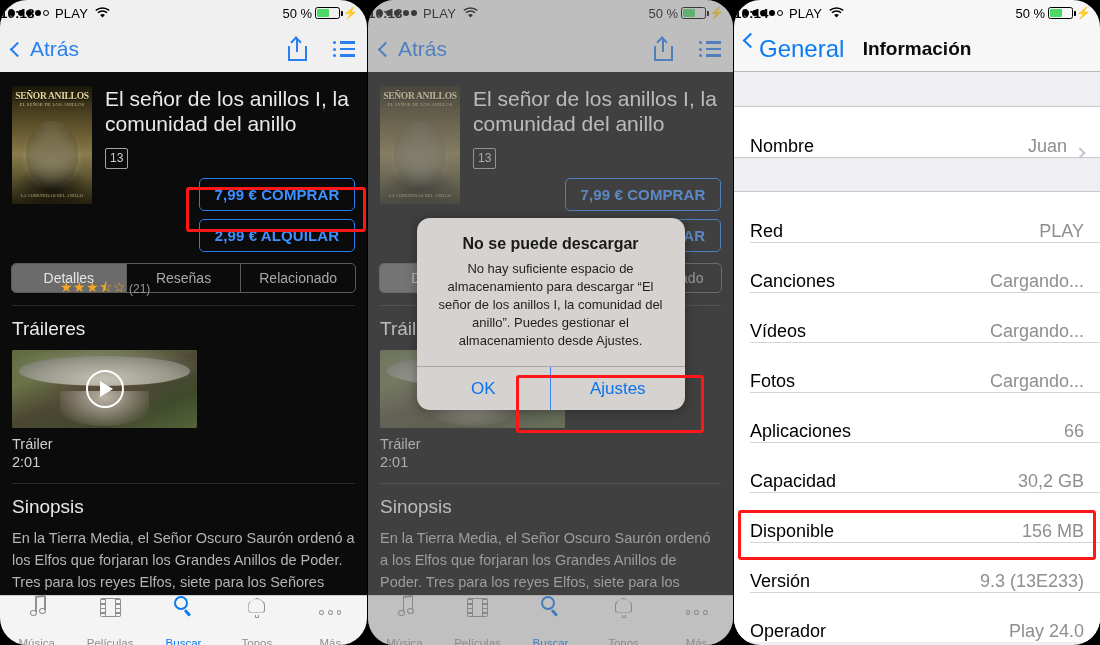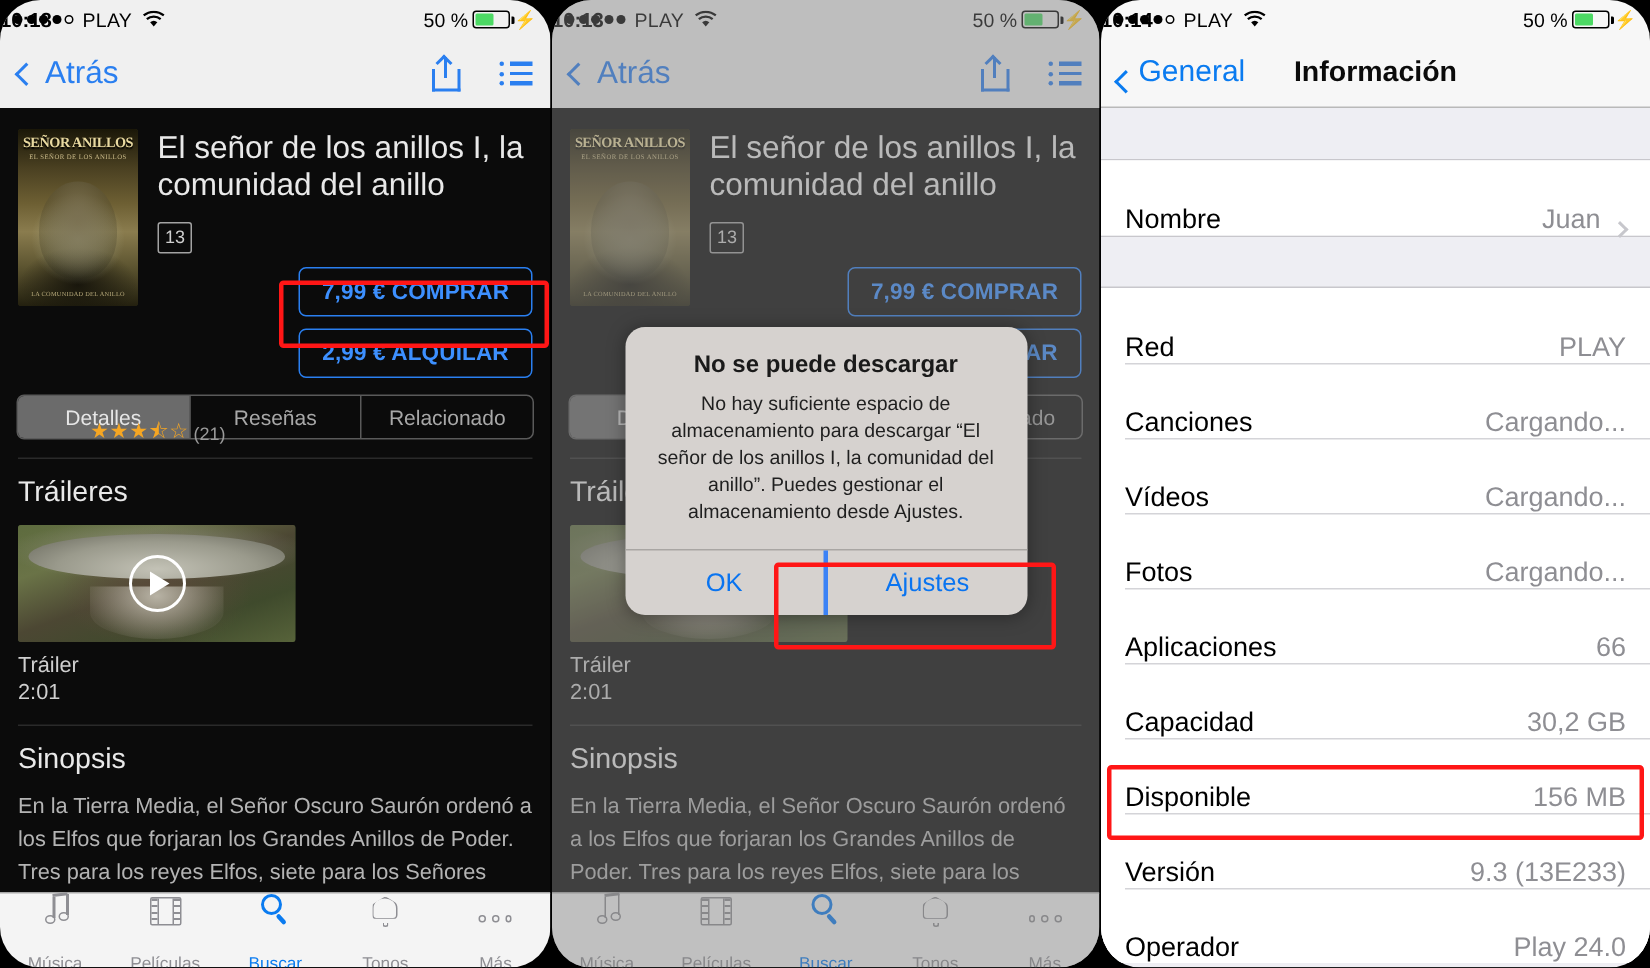--- a/index.html
+++ b/index.html
@@ -176,26 +176,26 @@
   .dim { position:absolute; inset:0; background:rgba(128,128,128,.45); z-index:20; }
   .alert { position:absolute; z-index:30; left:50%; transform:translateX(-50%);
            top:218px; width:268px; background:#d6d2cf; border-radius:13px;
            overflow:hidden; box-shadow:0 1px 12px rgba(0,0,0,.35); }
   .alert-body { padding:17px 15px 16px 15px; text-align:center; }
   .alert-title { font-size:16px; font-weight:bold; color:#1a1a1a; }
   .alert-msg { font-size:13px; line-height:18px; color:#1f1f1f; margin-top:7px; }
   .alert-btns { display:flex; border-top:1px solid #a9a6a3; height:44px; }
   .alert-btn { flex:1; display:flex; align-items:center; justify-content:center;
                color:#0a74f0; font-size:17px; }
-  .alert-btn + .alert-btn { border-left:3px solid #3b82f6; }
+  .alert-btn + .alert-btn { border-left:1px solid #3b82f6; }
 
   
   .set-nav { height:46px; background:#f7f7f7; display:flex; align-items:center;
              padding:0 11px; position:relative; border-bottom:1px solid #b9b9b9; }
-  .set-back { display:flex; align-items:flex-end; color:#0a7bf0; font-size:20px; }
+  .set-back { display:flex; align-items:flex-start; color:#0a7bf0; font-size:24px; }
   .set-title { position:absolute; left:0; right:0; text-align:center; font-size:19px;
                font-weight:bold; color:#0b0b0b; pointer-events:none; }
   .set-body { background:#eeeef3; height:573px; position:relative; }
   .gap { height:35px; background:#eeeef3; border-bottom:1px solid #c8c7cc; }
   .gap.top { border-top:1px solid #c8c7cc; }
   .group { background:#fff; }
   .row { height:50px; display:flex; align-items:flex-end; padding:0 16px;
          position:relative; background:#fff; }
   .row + .row::before { content:""; position:absolute; left:16px; right:0; top:0;
                         height:1px; background:#d4d4d8; }

